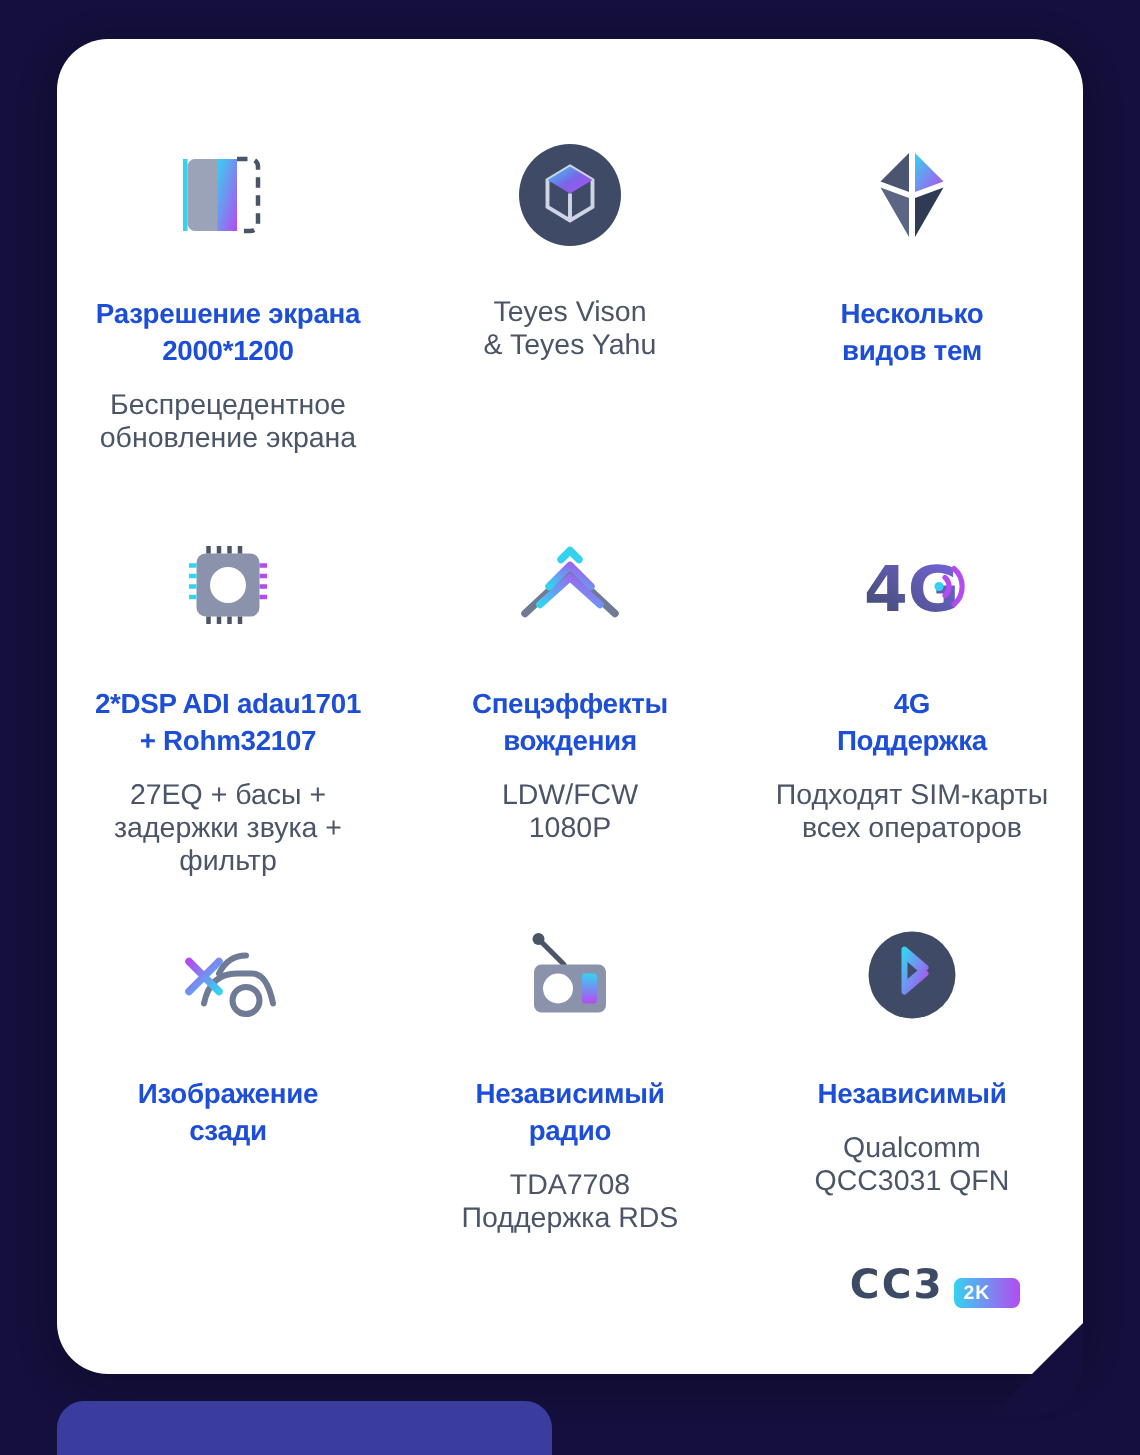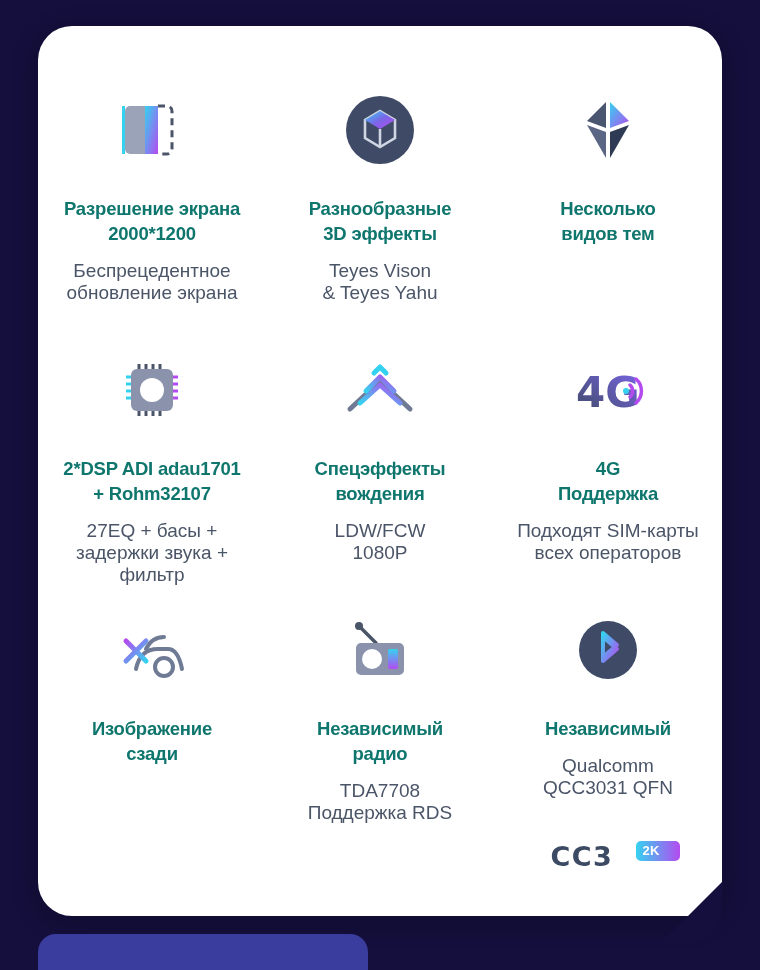--- a/index.html
+++ b/index.html
@@ -44,40 +44,40 @@
     text-align: center;
     height: 260px;
   }
   .icon-wrap {
     height: 108px;
     display: flex;
     align-items: center;
     justify-content: center;
   }
   .feat-title {
-    color: #0f766e;
+    color: #1d4ed8;
     font-weight: bold;
     font-size: 18.5px;
     line-height: 25px;
     margin: 12px 0 0 0;
     letter-spacing: -0.2px;
   }
   .feat-desc {
     color: #4b5568;
     font-size: 19px;
     line-height: 22px;
     margin: 14px 0 0 0;
   }
   .logo {
     position: absolute;
     right: 42px;
     bottom: 44px;
     display: flex;
-    align-items: flex-start;
-    gap: 23px;
+    align-items: flex-end;
+    gap: 7px;
   }
   .logo-text {
     color: #3d4a63;
     font-weight: bold;
     font-size: 27px;
     letter-spacing: 1.5px;
     font-family: "DejaVu Sans", sans-serif;
   }
   .logo-badge {
     background: linear-gradient(90deg, #35d2f0, #b44bf0);
@@ -151,24 +151,20 @@
                   <stop offset="0.5" stop-color="#7a66e8"></stop>
                   <stop offset="1" stop-color="#b44bf0"></stop>
               </linearGradient>
             </defs>
             <circle cx="43" cy="43" r="34" fill="#3e4a66"></circle>
             <path d="M43 24l15 9v18l-15 9-15-9V33z" fill="none" stroke="#cfd5e2" stroke-width="2.6"></path>
             <path d="M43 24l15 9-15 9-15-9z" fill="url(#g2)"></path>
             <path d="M43 42v18" stroke="#cfd5e2" stroke-width="2.6"></path>
           </svg>
         </div>
-        <div class="feat-title">
-          <span>Разнообразные</span><br>
-          <span>3D эффекты</span>
-        </div>
         <div class="feat-desc">
           <span>Teyes Vison</span><br>
           <span>&amp; Teyes Yahu</span>
         </div>
       </div>
 
       <div class="cell">
         <div class="icon-wrap">
           <svg width="86" height="86" viewBox="0 0 86 86">
             <defs>

